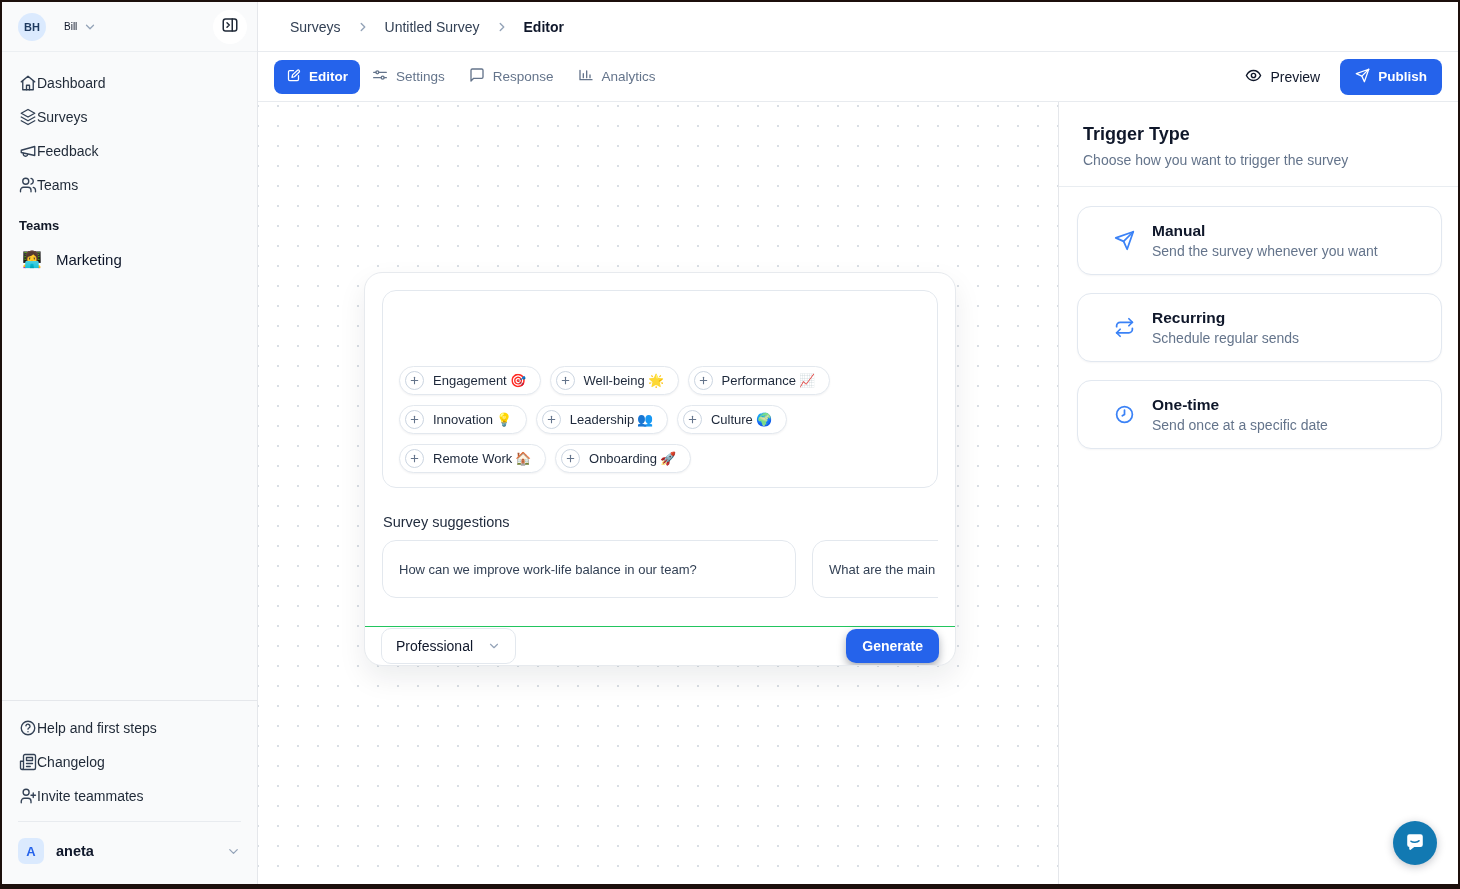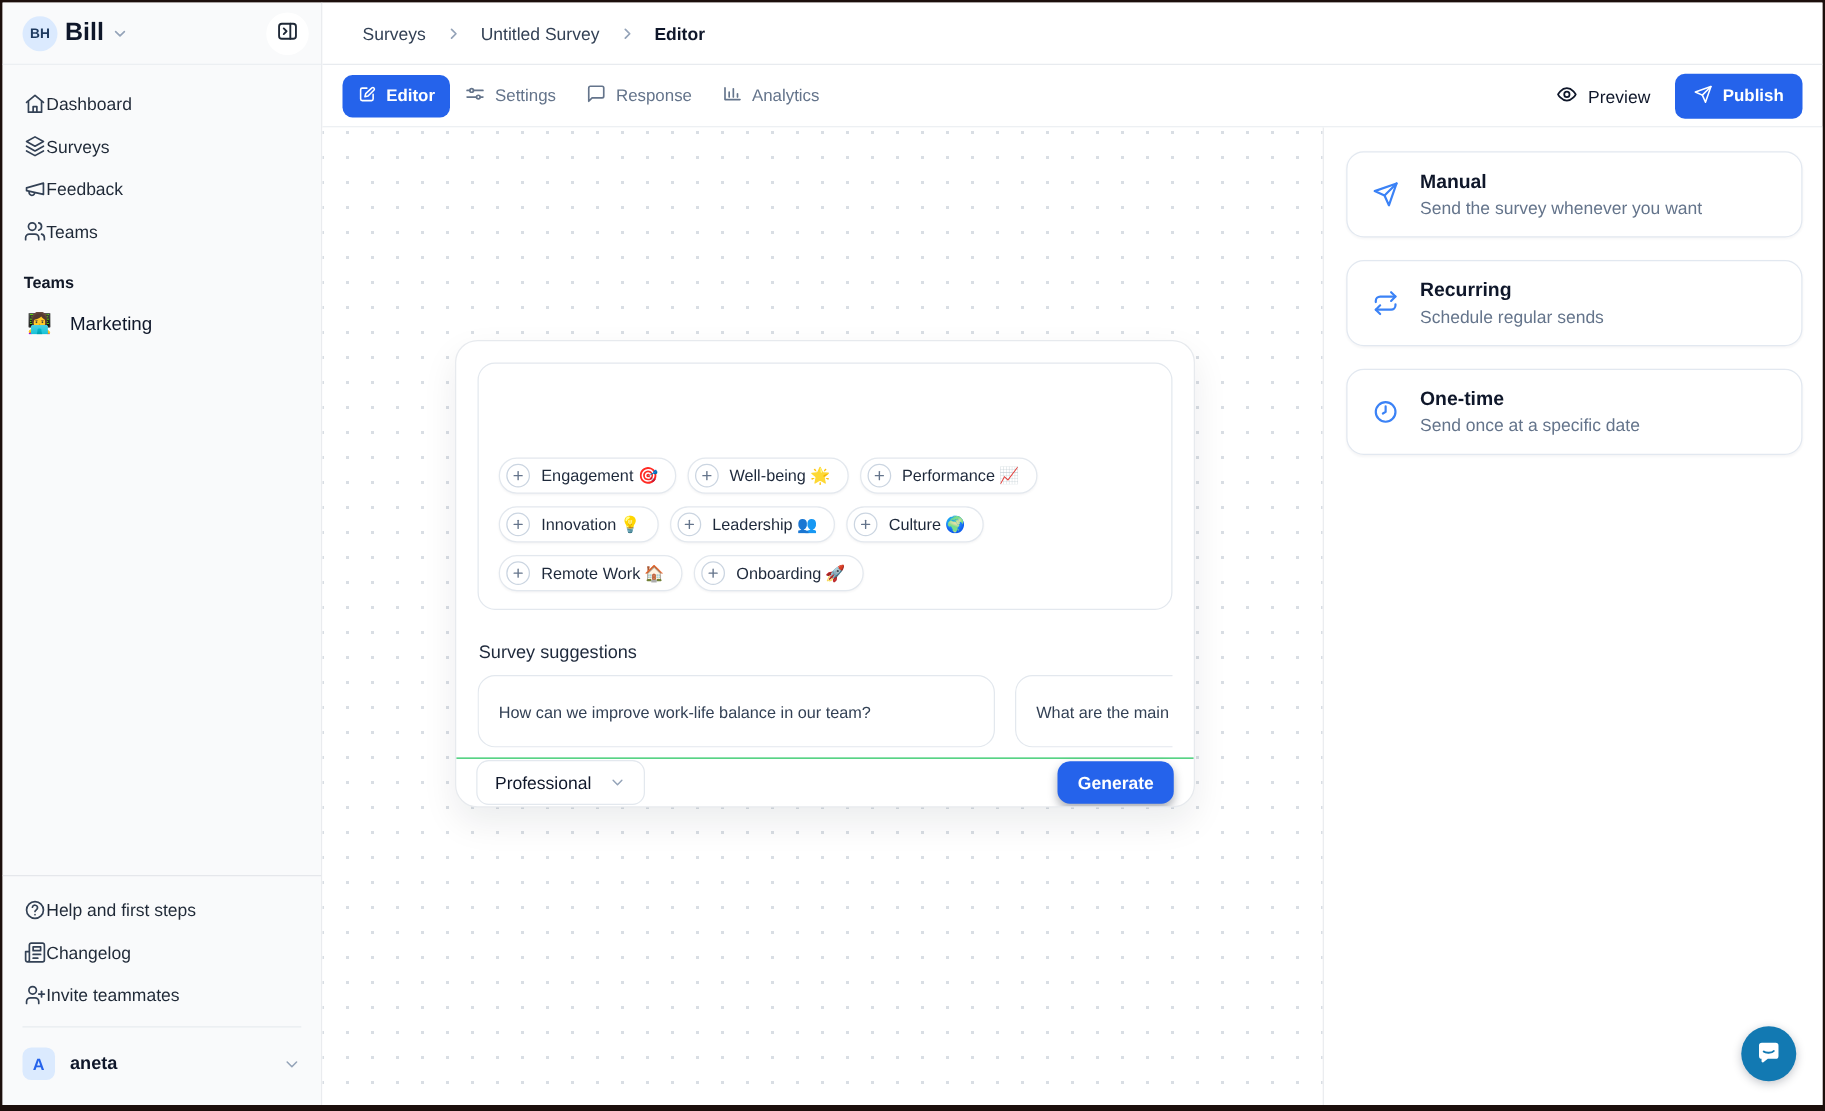--- a/index.html
+++ b/index.html
@@ -16,21 +16,21 @@
   }
   .sidebar-top {
     height:50px; flex:0 0 50px; display:flex; align-items:center;
     padding:0 10px 0 16px; border-bottom:1px solid #eceff2;
   }
   .ws-avatar {
     width:28px; height:28px; border-radius:50%; background:#dbeafe;
     color:#1e3a5f; font-size:11px; font-weight:700;
     display:flex; align-items:center; justify-content:center;
   }
-  .ws-name { margin-left:6px; font-size:20px; font-weight:700; color:#0f172a; }
+  .ws-name { margin-left:18px; font-size:10px; font-weight:400; color:#0f172a; }
   .chev { color:#94a3b8; display:inline-flex; margin-left:6px; }
   .collapse-btn {
     margin-left:auto; width:34px; height:34px; border-radius:50%;
     background:#ffffff; border:none; display:flex; align-items:center;
     justify-content:center; color:#1f2937; cursor:pointer;
   }
   .nav { padding:14px 0 0; }
   .nav-item {
     height:34px; display:flex; align-items:center; 
     padding:0 17px; font-size:14px; font-weight:500; color:#1f2937; cursor:pointer;
@@ -115,21 +115,21 @@
     display:flex; align-items:center; gap:9px; background:#fff;
     border:1px solid #e3e8ee; border-radius:999px; padding:4px 13px 4px 5px;
     font-size:13px; color:#1e293b; cursor:pointer; font-family:inherit;
     box-shadow:0 1px 2px rgba(15,23,42,.05);
   }
   .plus-circle {
     width:19px; height:19px; border-radius:50%; border:1px solid #cbd5e1;
     color:#64748b; display:flex; align-items:center; justify-content:center; flex:0 0 19px;
   }
   .suggestions-label { margin:26px 1px 10px; font-size:14.5px; font-weight:500; color:#1e293b; }
-  .suggestions-row { display:flex; gap:16px; overflow:hidden; margin-bottom:8px; }
+  .suggestions-row { display:flex; gap:16px; overflow:hidden; margin-bottom:28px; }
   .suggestion-card {
     flex:0 0 414px; height:58px; border:1px solid #e3e8ee; border-radius:14px;
     background:#fff; padding:14px 16px; font-size:13px; color:#334155;
     white-space:nowrap; overflow:hidden; cursor:pointer; text-align:left; font-family:inherit;
   }
   .card-footer {
     border-top:1px solid #22c55e; padding:1px 16px; display:flex;
     align-items:center; justify-content:space-between;
   }
   .tone-select {
@@ -147,21 +147,21 @@
   .trigger-panel {
     width:400px; flex:0 0 400px; background:#ffffff;
     border-left:1px solid #e5e7eb; display:flex; flex-direction:column;
   }
   .trigger-header { padding:22px 24px 18px; border-bottom:1px solid #e9edf1; }
   .trigger-title { font-size:18px; font-weight:700; color:#0f172a; }
   .trigger-subtitle { margin-top:7px; font-size:14px; color:#64748b; }
   .trigger-options { padding:19px 16px 0 18px; }
   .trigger-card {
     display:flex; align-items:center; gap:17px; border:1px solid #e2e8f0;
-    border-radius:14px; background:#fff; padding:15px 20px; margin-bottom:18px;
+    border-radius:14px; background:#fff; padding:15px 36px; margin-bottom:18px;
     cursor:pointer; box-shadow:0 1px 2px rgba(15,23,42,.04);
   }
   .trigger-icon { color:#3b82f6; display:inline-flex; flex:0 0 20px; }
   .trigger-card-title { font-size:15.5px; font-weight:700; color:#0f172a; }
   .trigger-card-desc { margin-top:3px; font-size:14px; color:#64748b; }
 
   
   .chat-launcher {
     position:absolute; right:21px; bottom:19px; width:44px; height:44px;
     border-radius:50%; background:#1279b2; border:none; cursor:pointer;
@@ -472,20 +472,24 @@
                     <polyline points="6 9 12 15 18 9"></polyline>
                   </svg>
               </span>
             </button>
             <button class="generate-btn">Generate</button>
           </div>
         </div>
       </div>
 
       <aside class="trigger-panel">
+        <div class="trigger-header">
+          <div class="trigger-title">Trigger Type</div>
+          <div class="trigger-subtitle">Choose how you want to trigger the survey</div>
+        </div>
         <div class="trigger-options">
           <div class="trigger-card">
             <span class="trigger-icon">
               <svg width="21" height="21" viewBox="0 0 24 24" fill="none" stroke="currentColor" stroke-width="2" stroke-linecap="round" stroke-linejoin="round">
                   <path d="m22 2-7 20-4-9-9-4 20-7z"></path>
                   <path d="M22 2 11 13"></path>
                 </svg>
             </span>
             <div>
               <div class="trigger-card-title">Manual</div>

